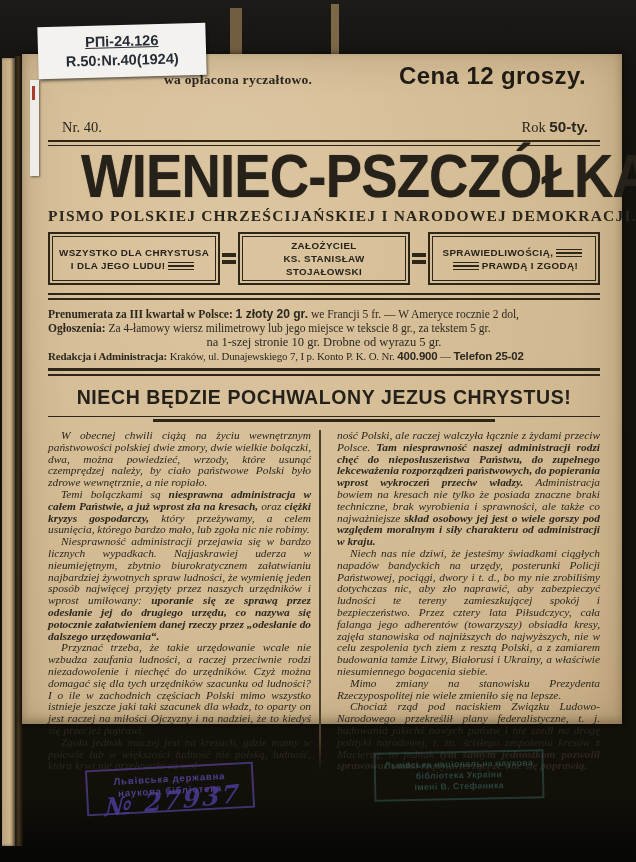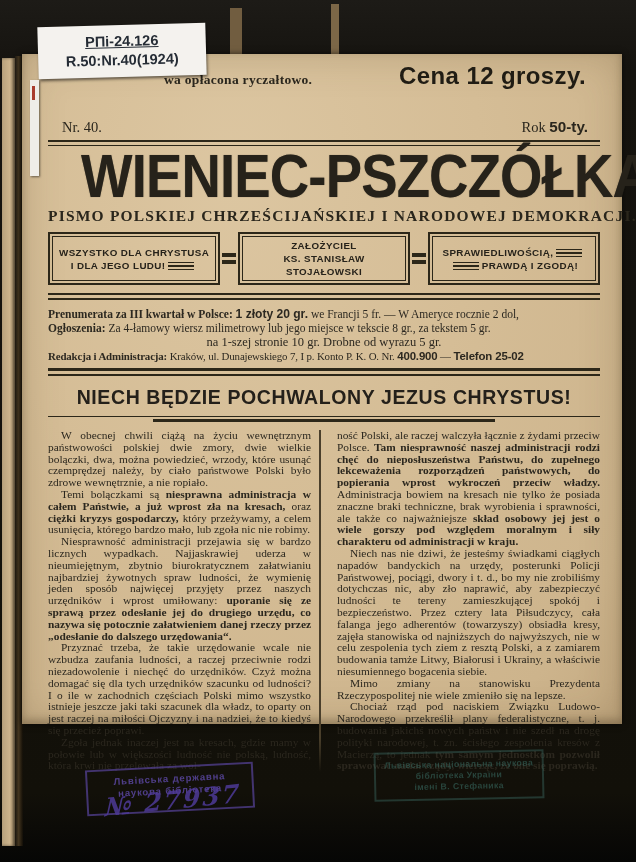--- a/index.html
+++ b/index.html
@@ -64,21 +64,21 @@
   .imp.center{text-align:center;font-size:12.5px;}
   .imp4{font-size:10.9px;letter-spacing:-.15px;}
   .rb{font-weight:bold;}
   .rx{font-family:"Liberation Sans",sans-serif;font-size:1.05em;}
   
   .greeting{margin-top:10px;text-align:center;font-family:"Liberation Sans",sans-serif;font-weight:bold;
     font-size:19.5px;letter-spacing:.6px;color:#24201a;white-space:nowrap;}
   .article-title{margin:9px 0 0 0;text-align:center;font-weight:bold;font-size:37px;letter-spacing:2px;
     color:#262218;}
   
-  .cols{display:flex;margin-top:7px;}
+  .cols{display:flex;margin-top:7px;font-style:italic;}
   .col{width:50%;font-size:11.4px;line-height:11.8px;text-align:justify;color:#2b271e;}
   .col p{margin:0;text-indent:13px;}
   .col p.noindent{text-indent:0;}
   .col.left{padding-right:8px;}
   .col.right{padding-left:16px;}
   .divider{width:2px;background:linear-gradient(#4a3f2b 0 90%,rgba(74,63,43,0) 100%);}
   
   .purple-stamp{position:absolute;left:64px;top:712px;width:156px;padding:5px 4px 14px 4px;
     transform:rotate(-3deg);border:2.5px solid rgba(86,66,152,.72);text-align:center;
     font-family:"Liberation Sans",sans-serif;font-weight:bold;font-size:9.6px;line-height:11.5px;

